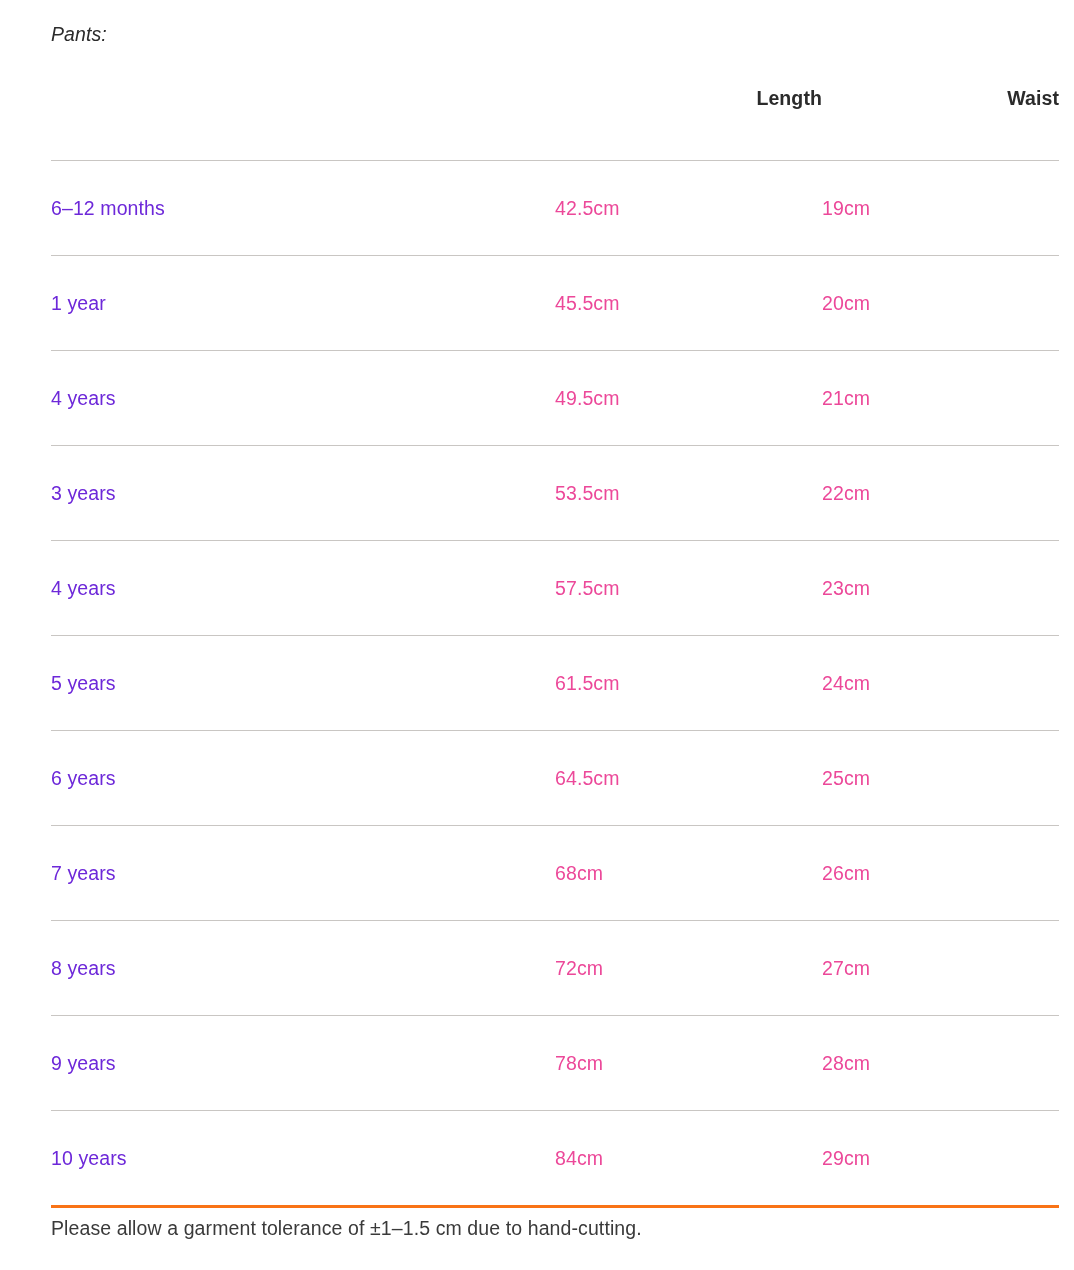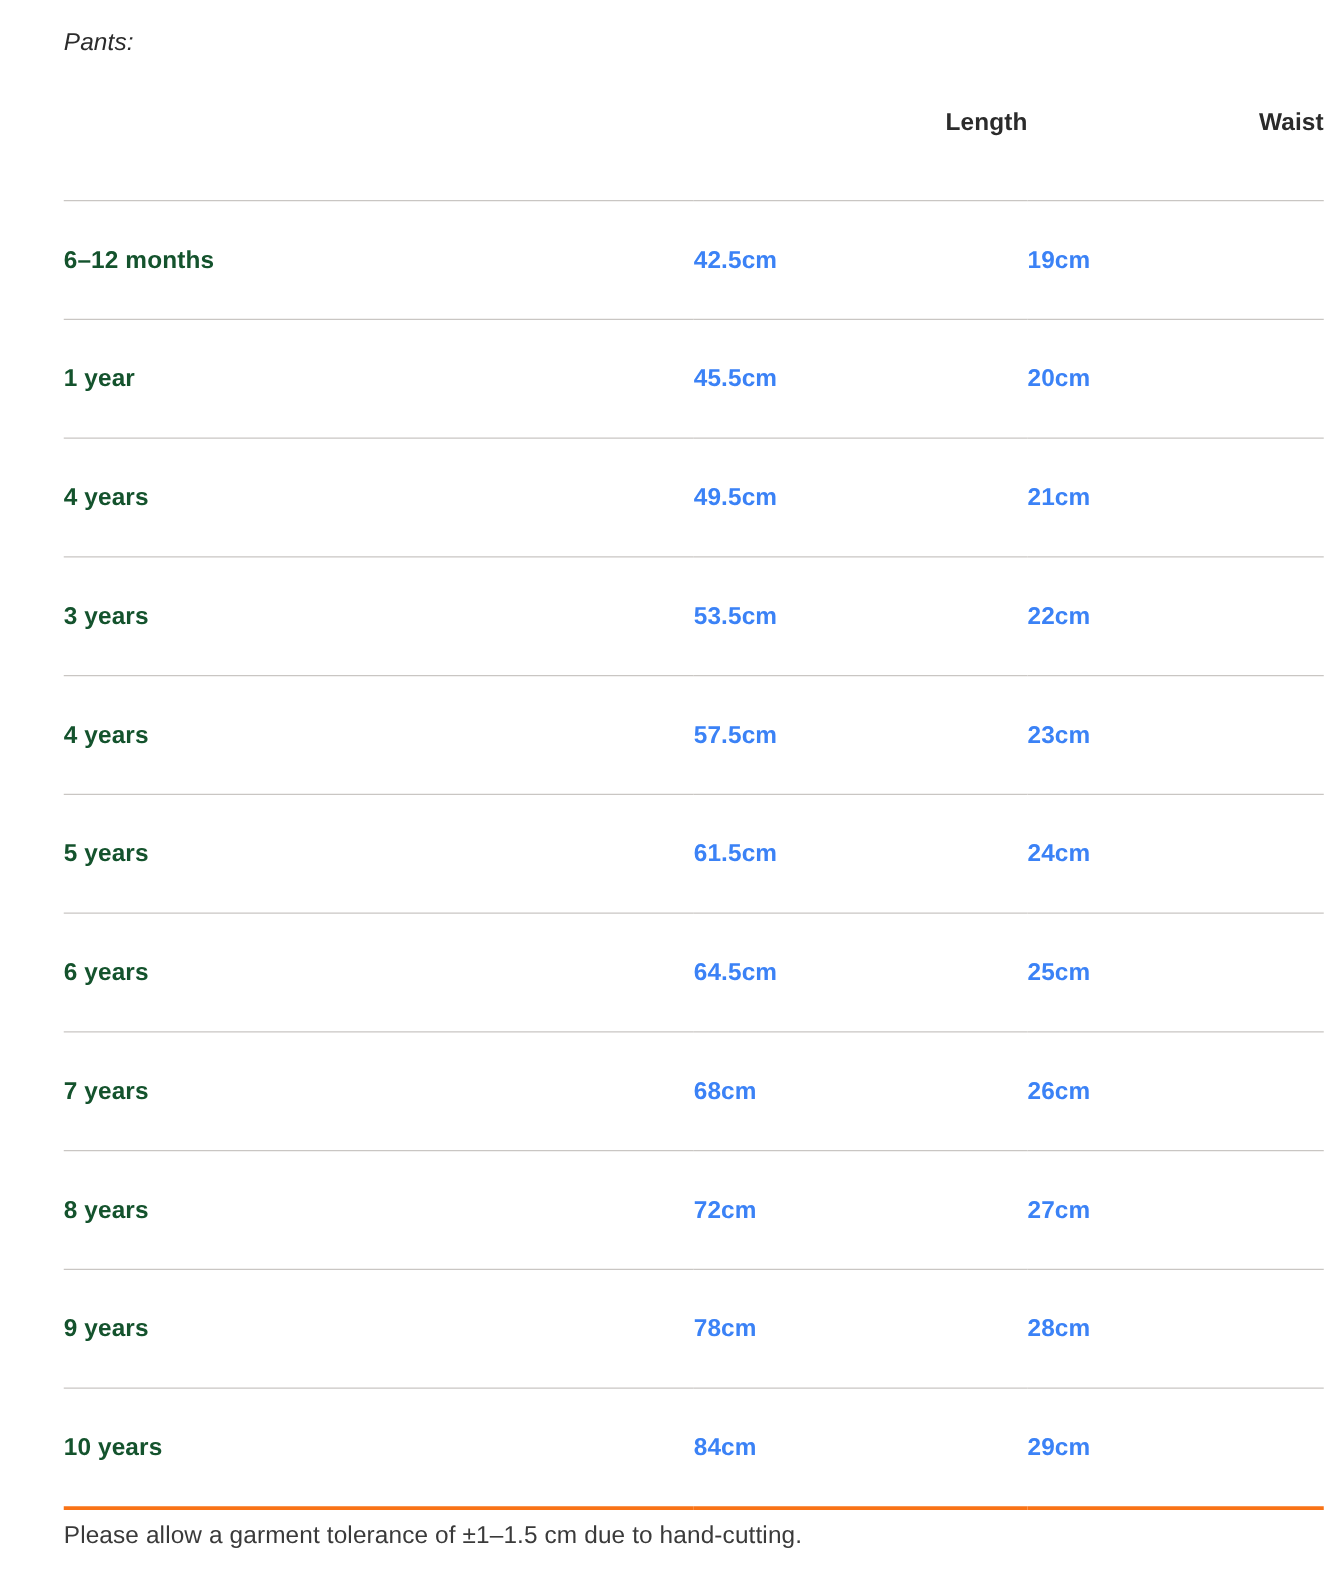--- a/index.html
+++ b/index.html
@@ -59,33 +59,33 @@
     color: #2b2b2b;
     letter-spacing: 0.1px;
     padding: 0 0 48px 0;
     vertical-align: top;
     line-height: 28px;
   }
   .size-table thead th.empty-head { font-weight: 400; }
 
   .size-table tbody td {
     font-size: 19.5px;
-    font-weight: 700;
-    color: #3b82f6;
+    font-weight: 400;
+    color: #ec4899;
     letter-spacing: 0.1px;
     line-height: 28px;
     padding: 33px 0 33px 0;
     border-top: 1px solid #c9c6c3;
     vertical-align: middle;
     text-align: left;
     white-space: nowrap;
   }
   .size-table tbody td.size-label {
-    font-weight: 700;
-    color: #14532d;
+    font-weight: 400;
+    color: #6d28d9;
   }
   .size-table tbody tr:last-child td {
     border-bottom: 3px solid #f97316;
   }
 
   
   .footnote {
     position: absolute;
     left: 51px;
     top: 1214px;

